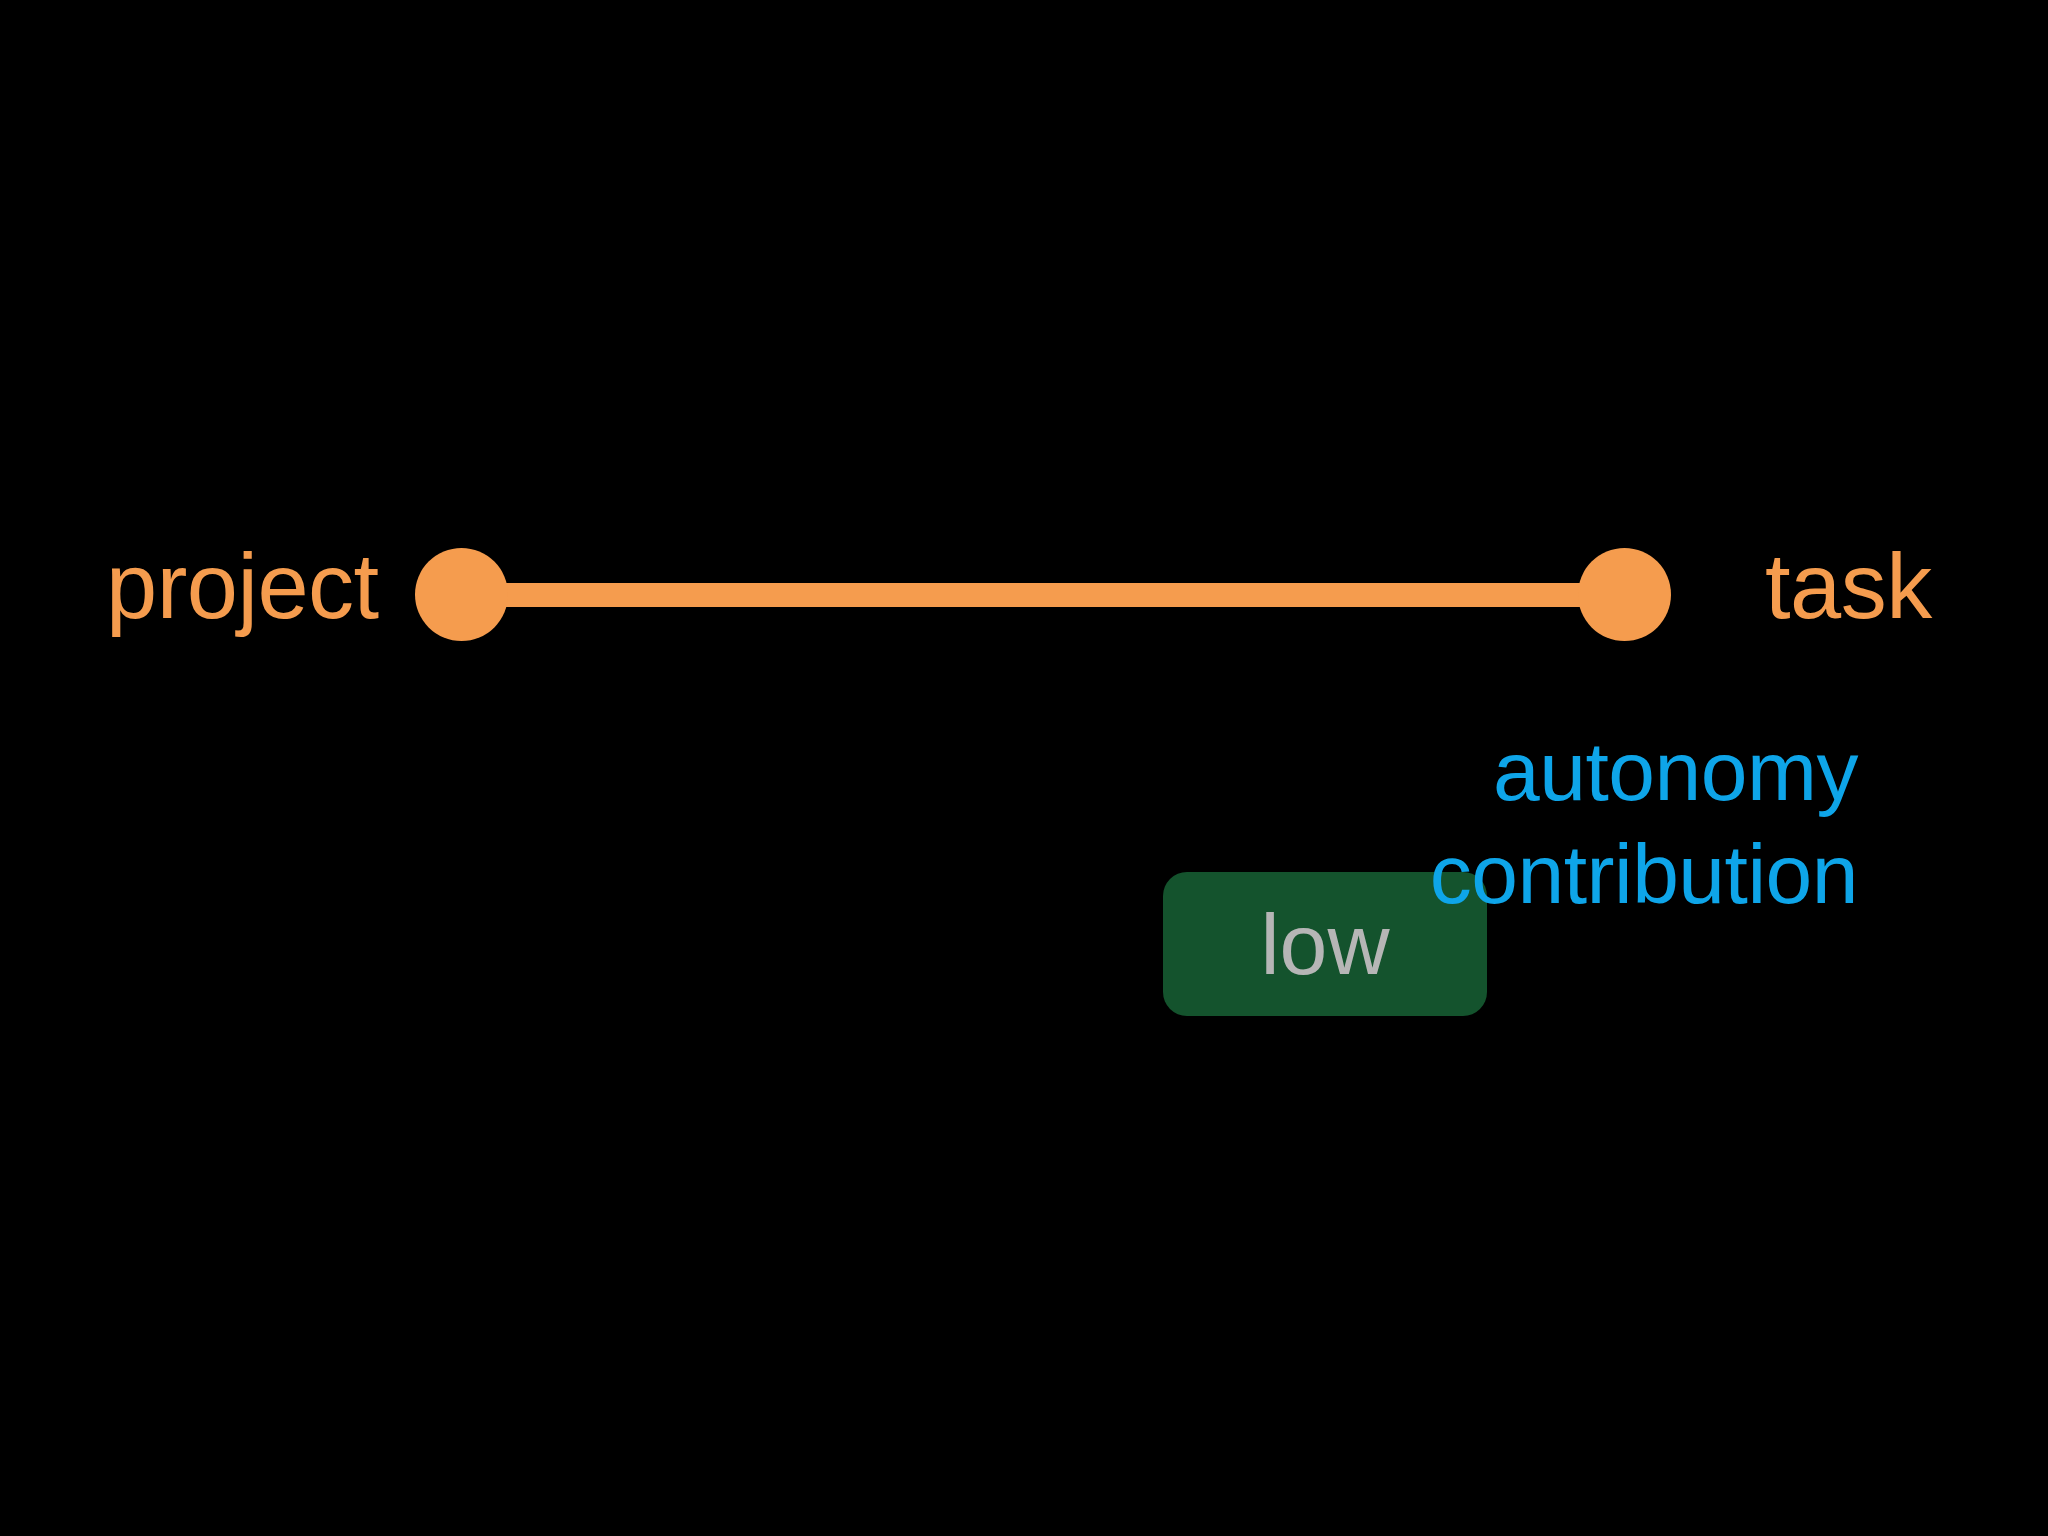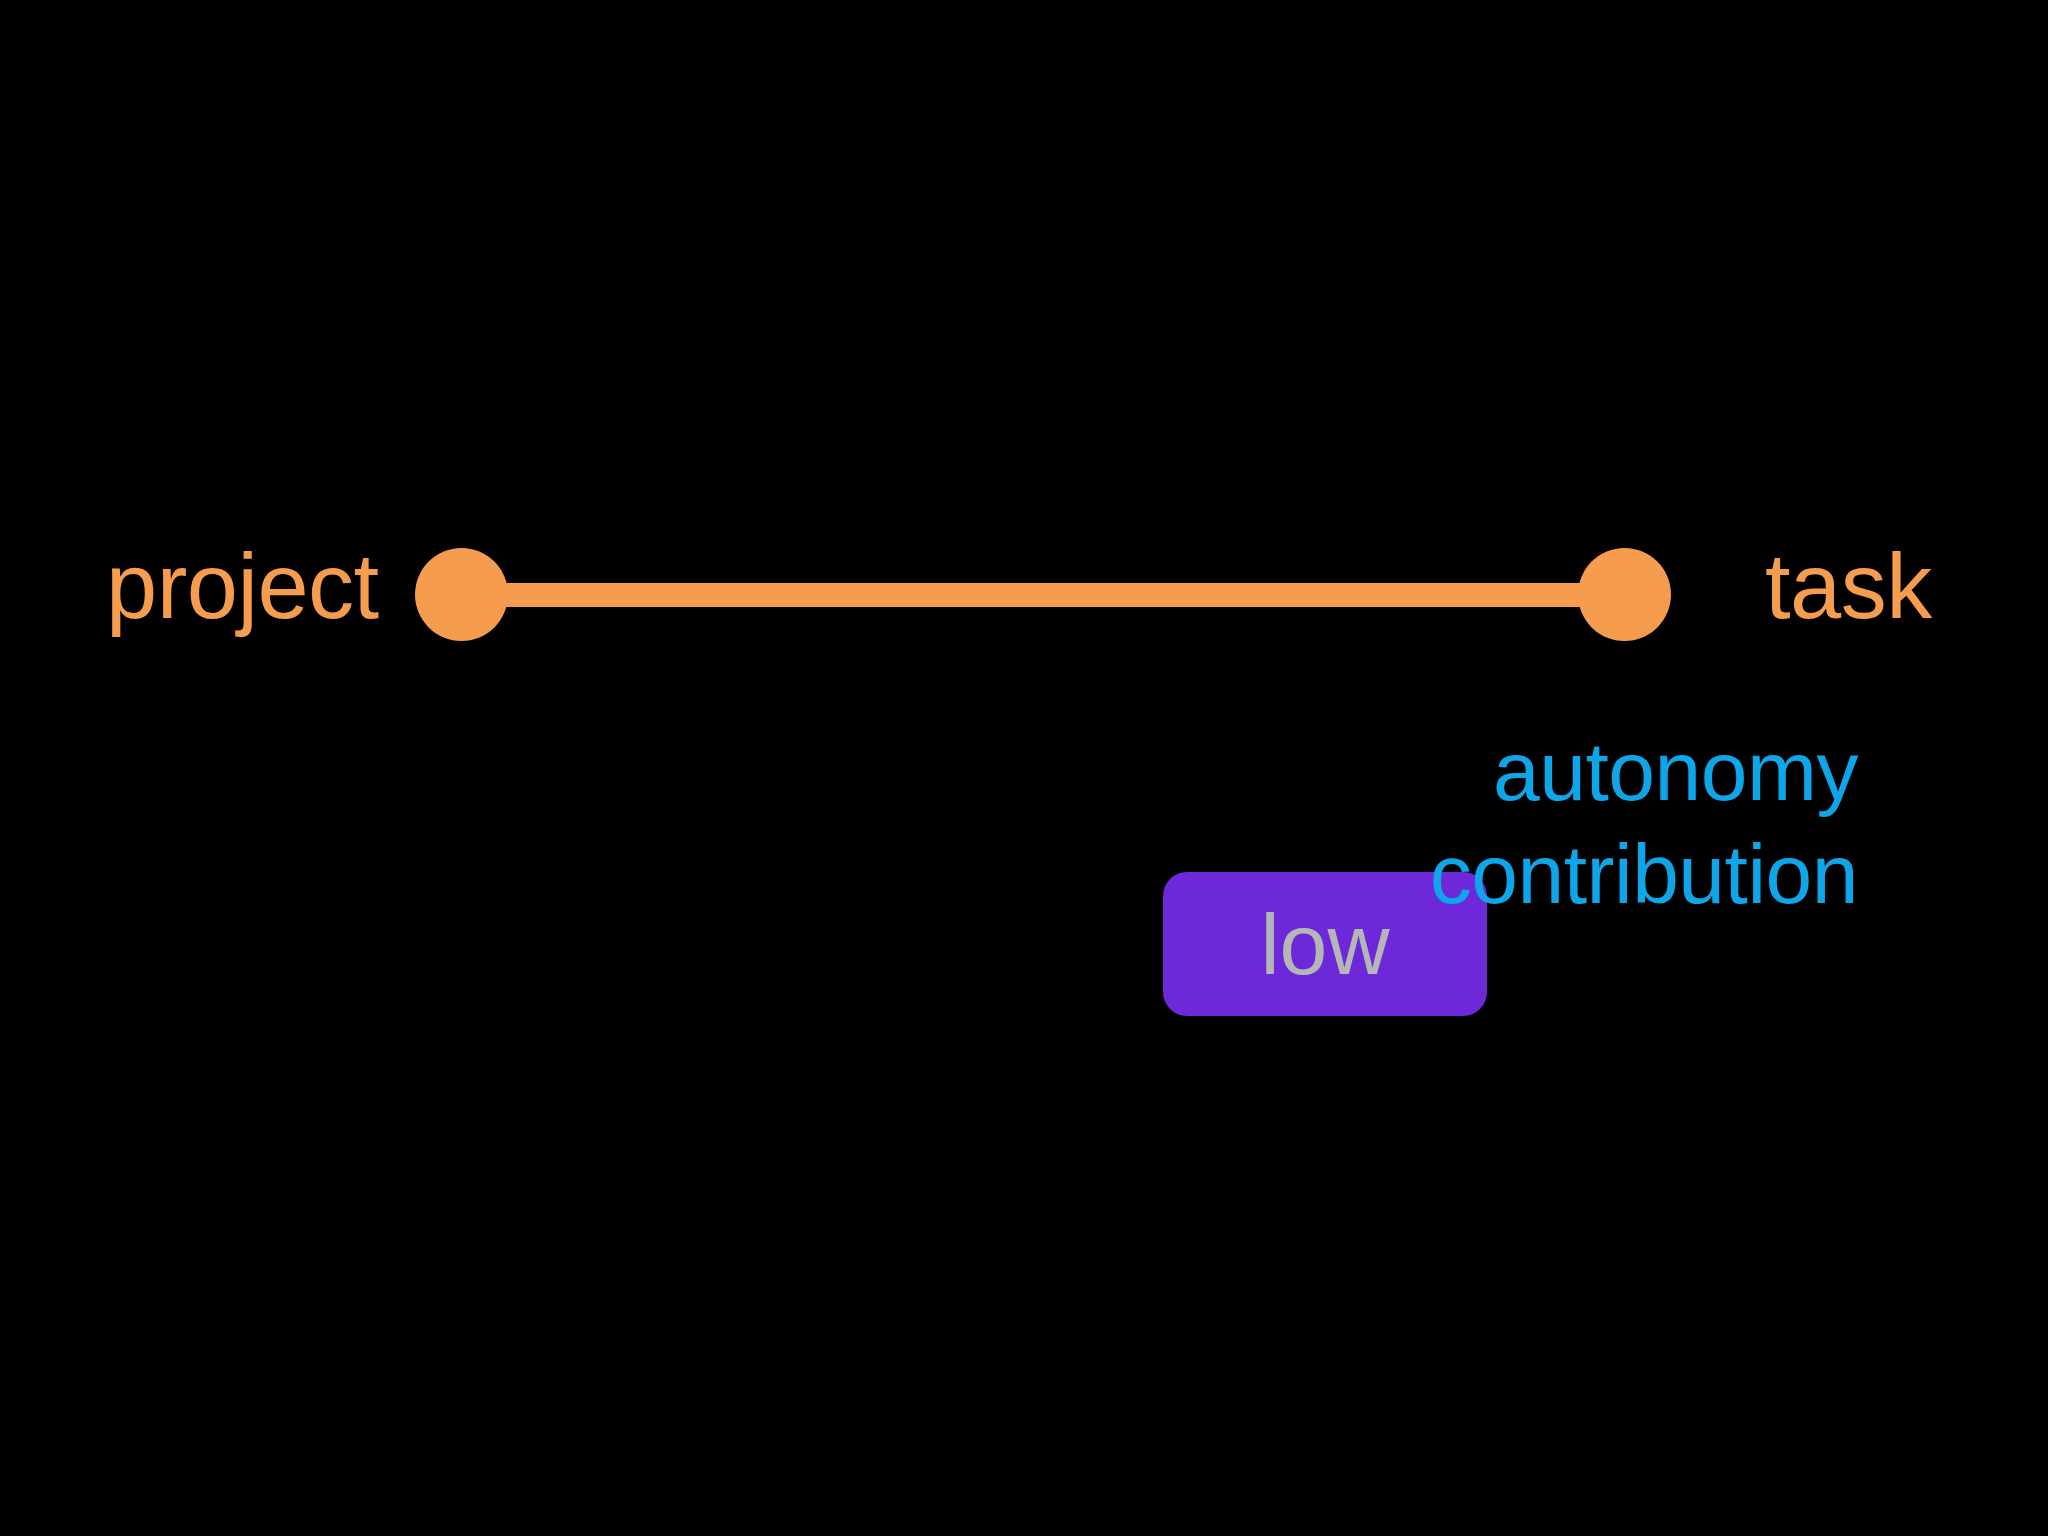--- a/index.html
+++ b/index.html
@@ -67,21 +67,21 @@
     top: 500px;
   }
 
   
   .badge {
     position: absolute;
     left: 1163px;
     top: 832px;
     width: 324px;
     height: 144px;
-    background: #6d28d9;
+    background: #14532d;
     border-radius: 24px;
     display: flex;
     align-items: center;
     justify-content: center;
   }
   .badge-label {
     color: #b6b6b6;
     font-size: 86px;
     line-height: 1;
     letter-spacing: 0px;

